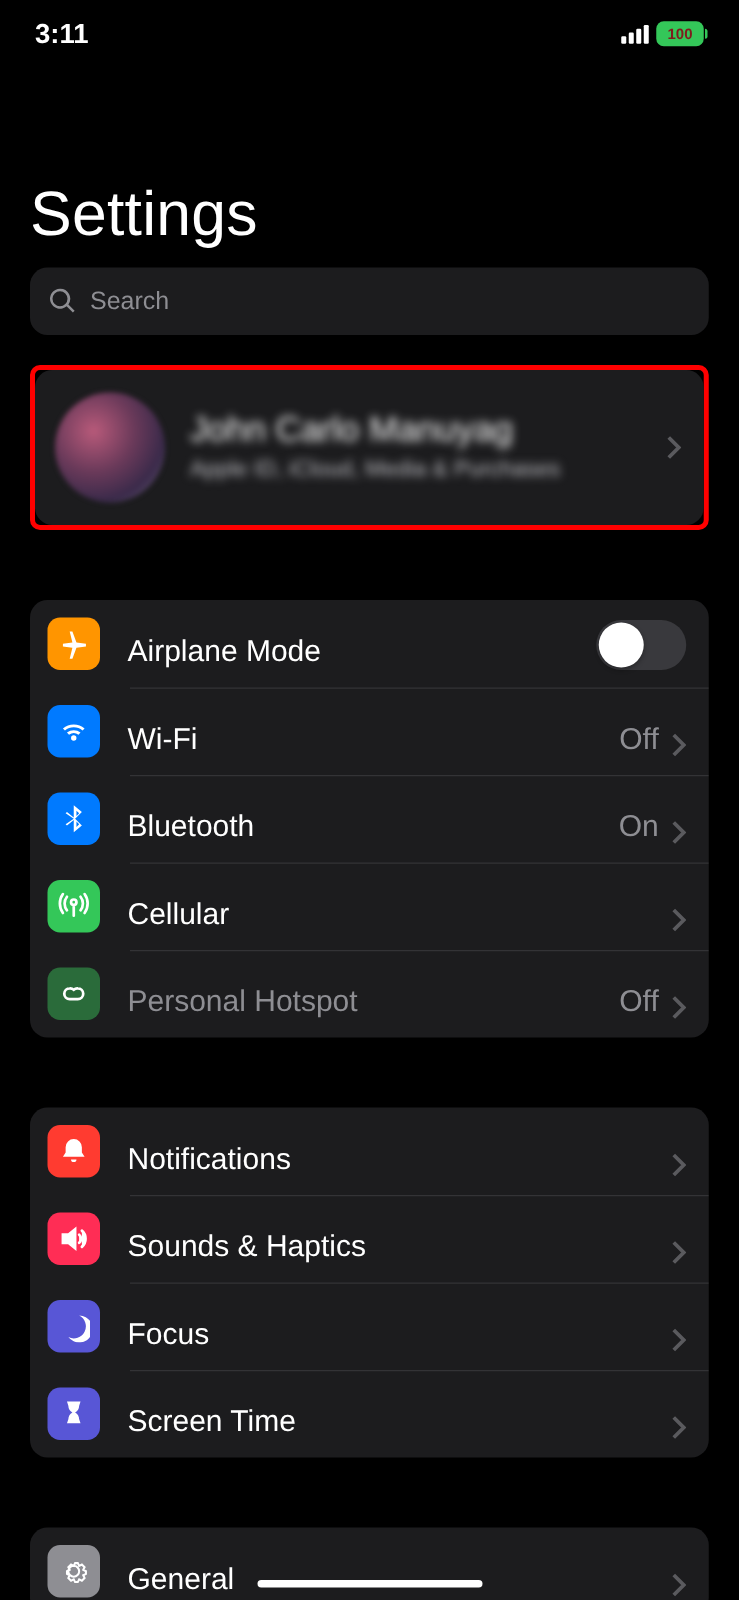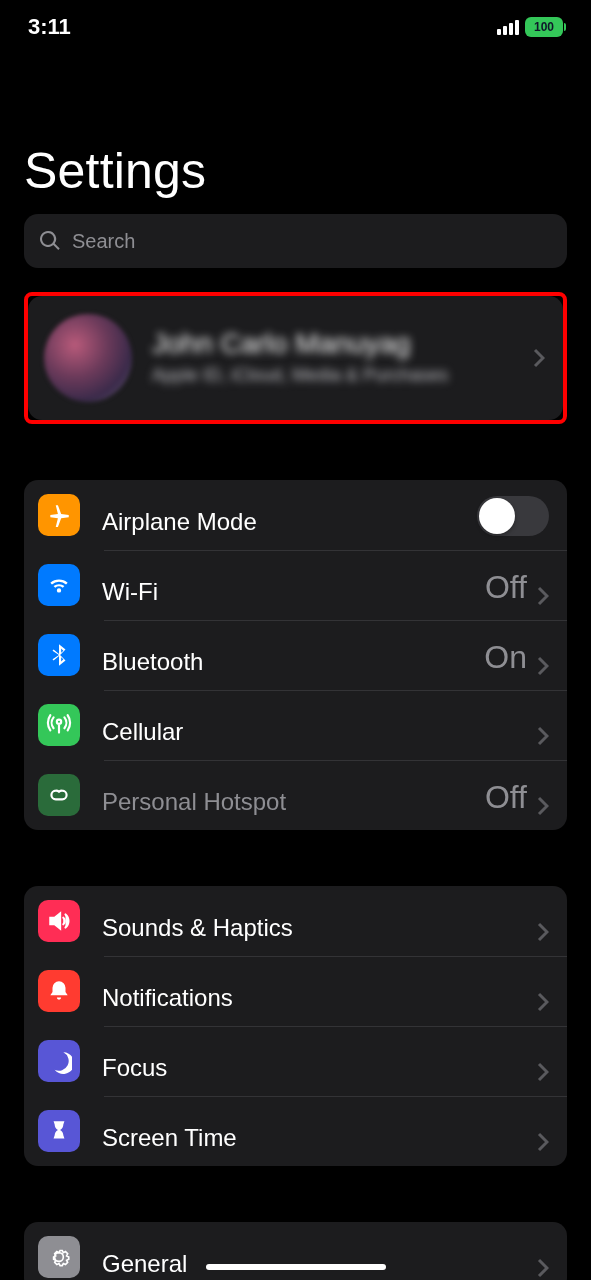--- a/index.html
+++ b/index.html
@@ -46,21 +46,21 @@
   .battery {
     width: 38px;
     height: 20px;
     background: #34c759;
     border-radius: 6px;
     display: flex;
     align-items: center;
     justify-content: center;
     font-size: 12px;
     font-weight: 600;
-    color: #0f172a;
+    color: #7f1d1d;
     position: relative;
   }
   .battery::after {
     content: "";
     position: absolute;
     right: -3px;
     width: 2px;
     height: 8px;
     background: #34c759;
     border-radius: 0 2px 2px 0;
@@ -127,21 +127,21 @@
     margin-right: 22px;
     flex-shrink: 0;
   }
   .icon-badge svg { width: 26px; height: 26px; fill: #fff; }
   .row-label {
     font-size: 24px;
     flex: 1;
     color: #fff;
   }
   .row-value {
-    font-size: 32px;
+    font-size: 24px;
     color: #8e8e93;
     margin-right: 10px;
   }
   .chevron {
     width: 12px;
     height: 20px;
   }
   .chevron svg { width: 12px; height: 20px; stroke: #5a5a5e; stroke-width: 3; fill: none; }
   .toggle {
     width: 72px;
@@ -317,42 +317,42 @@
       <div class="row-label disabled-label">Personal Hotspot</div>
       <div class="row-value">Off</div>
       <div class="chevron"><svg viewBox="0 0 12 20">
             <polyline points="2,2 10,10 2,18"></polyline>
           </svg></div>
     </div>
   </div>
 
   <div class="group">
     <div class="row">
+      <div class="icon-badge red">
+        <svg viewBox="0 0 24 24">
+            <path d="M12 3a6 6 0 00-6 6v4l-2 3h16l-2-3V9a6 6 0 00-6-6zm-2 15a2 2 0 004 0z"></path>
+          </svg>
+      </div>
+      <div class="row-label">Notifications</div>
+      <div class="chevron"><svg viewBox="0 0 12 20">
+            <polyline points="2,2 10,10 2,18"></polyline>
+          </svg></div>
+    </div>
+    <div class="row">
       <div class="icon-badge pink">
         <svg viewBox="0 0 24 24">
             <path d="M4 9v6h4l5 4V5L8 9H4zm12 0a4 4 0 010 6M18 6a8 8 0 010 12" stroke="#fff" stroke-width="2" fill="#fff" stroke-linecap="round"></path>
           </svg>
       </div>
       <div class="row-label">Sounds &amp; Haptics</div>
       <div class="chevron"><svg viewBox="0 0 12 20">
             <polyline points="2,2 10,10 2,18"></polyline>
           </svg></div>
     </div>
     <div class="row">
-      <div class="icon-badge red">
-        <svg viewBox="0 0 24 24">
-            <path d="M12 3a6 6 0 00-6 6v4l-2 3h16l-2-3V9a6 6 0 00-6-6zm-2 15a2 2 0 004 0z"></path>
-          </svg>
-      </div>
-      <div class="row-label">Notifications</div>
-      <div class="chevron"><svg viewBox="0 0 12 20">
-            <polyline points="2,2 10,10 2,18"></polyline>
-          </svg></div>
-    </div>
-    <div class="row">
       <div class="icon-badge indigo">
         <svg viewBox="0 0 24 24">
             <path d="M16 4a8 8 0 01-8 16 10 10 0 108-16z"></path>
           </svg>
       </div>
       <div class="row-label">Focus</div>
       <div class="chevron"><svg viewBox="0 0 12 20">
             <polyline points="2,2 10,10 2,18"></polyline>
           </svg></div>
     </div>

